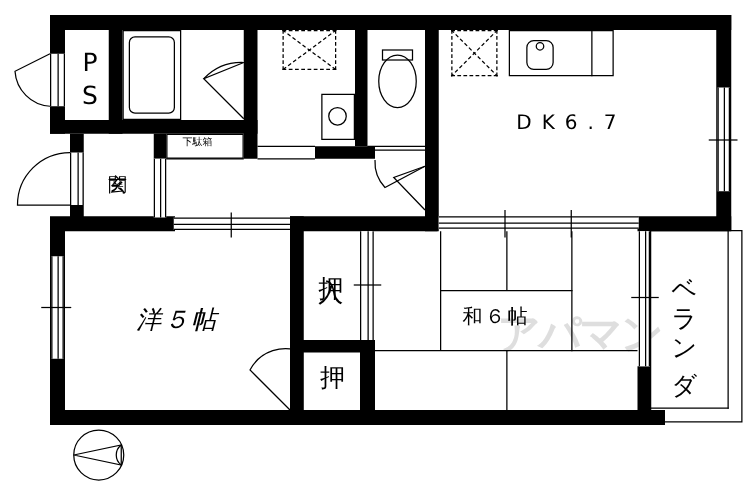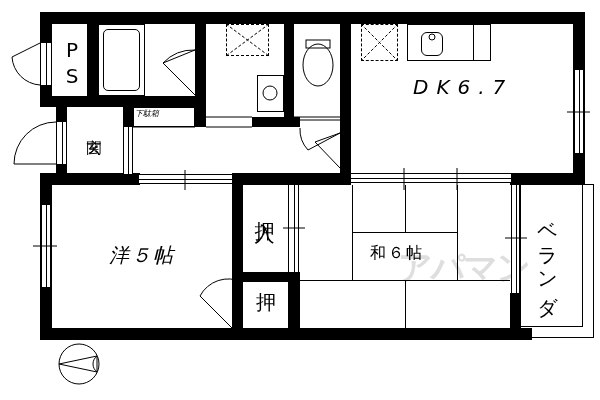--- a/index.html
+++ b/index.html
@@ -120,21 +120,21 @@
   </svg>
 
   <svg width="600" height="400">
     <circle cx="79" cy="364" r="20" fill="none" stroke="#000"></circle>
     <path d="M 59 364 L 97 356 L 97 372 Z" fill="none" stroke="#000"></path>
     <path d="M 97 356 A 10 10 0 0 0 97 372" fill="none" stroke="#000"></path>
   </svg>
 
   <div class="label vert-text" style="left:62px;top:38px;font-size:20px;">PS</div>
   <div class="label vert-text" style="left:86px;top:127px;font-size:15px;">玄関</div>
-  <div class="label" style="left:135px;top:110px;font-size:8px;font-style:italic;">下駄箱</div>
-  <div class="label" style="left:413px;top:77px;font-size:20px;letter-spacing:8px;font-style:italic;">DK6.7</div>
+  <div class="label" style="left:146px;top:110px;font-size:8px;">下駄箱</div>
+  <div class="label" style="left:413px;top:90px;font-size:16px;letter-spacing:8px;">DK6.7</div>
   <div class="label" style="left:109px;top:245px;font-size:20px;letter-spacing:2px;font-style:italic;">洋５帖</div>
   <div class="label vert-text" style="left:255px;top:205px;font-size:20px;">押入</div>
   <div class="label" style="left:256px;top:292px;font-size:20px;">押</div>
   <div class="label" style="left:370px;top:245px;font-size:16px;letter-spacing:2px;">和６帖</div>
   <div class="label vert-text" style="left:538px;top:208px;font-size:20px;">ベランダ</div>
 
 </div>
 
 </body></html>

